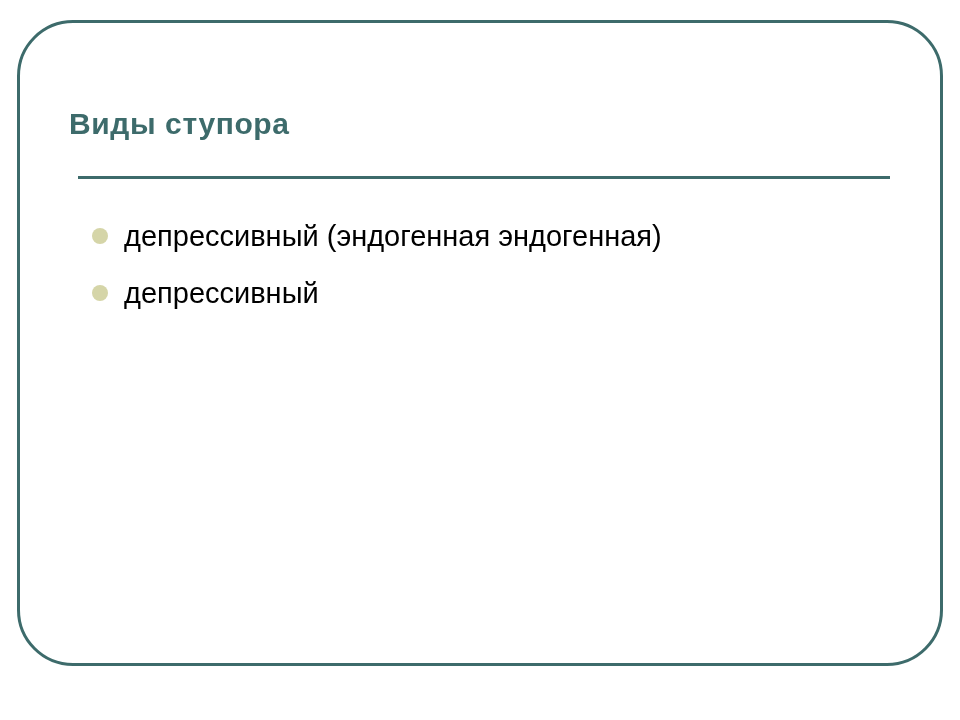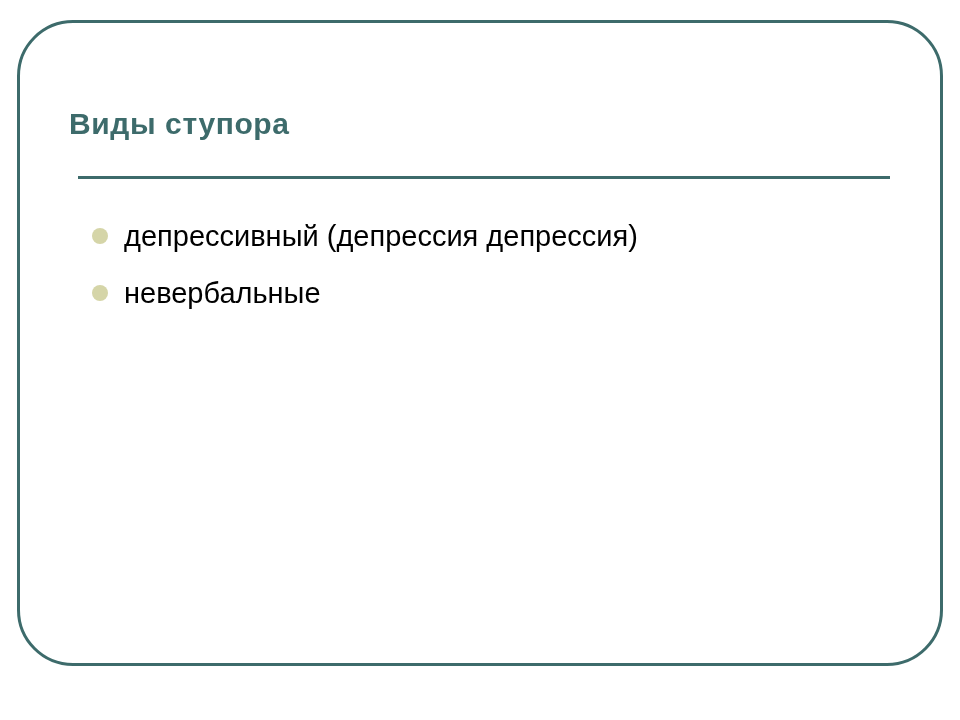--- a/index.html
+++ b/index.html
@@ -106,25 +106,25 @@
   <div id="slide-frame"></div>
 
   <div id="title">Виды ступора</div>
 
   <div id="title-rule"></div>
 
   <ul id="bullet-list">
 
     <li class="bullet-item">
       <span class="bullet-marker"></span>
-      <span class="bullet-text">депрессивный (депрессия депрессия)</span>
+      <span class="bullet-text">депрессивный (эндогенная эндогенная)</span>
     </li>
 
 
     <li class="bullet-item">
       <span class="bullet-marker"></span>
-      <span class="bullet-text">невербальные</span>
+      <span class="bullet-text">депрессивный</span>
     </li>
 
 
   </ul>
 
 </div>
 
 </body></html>

